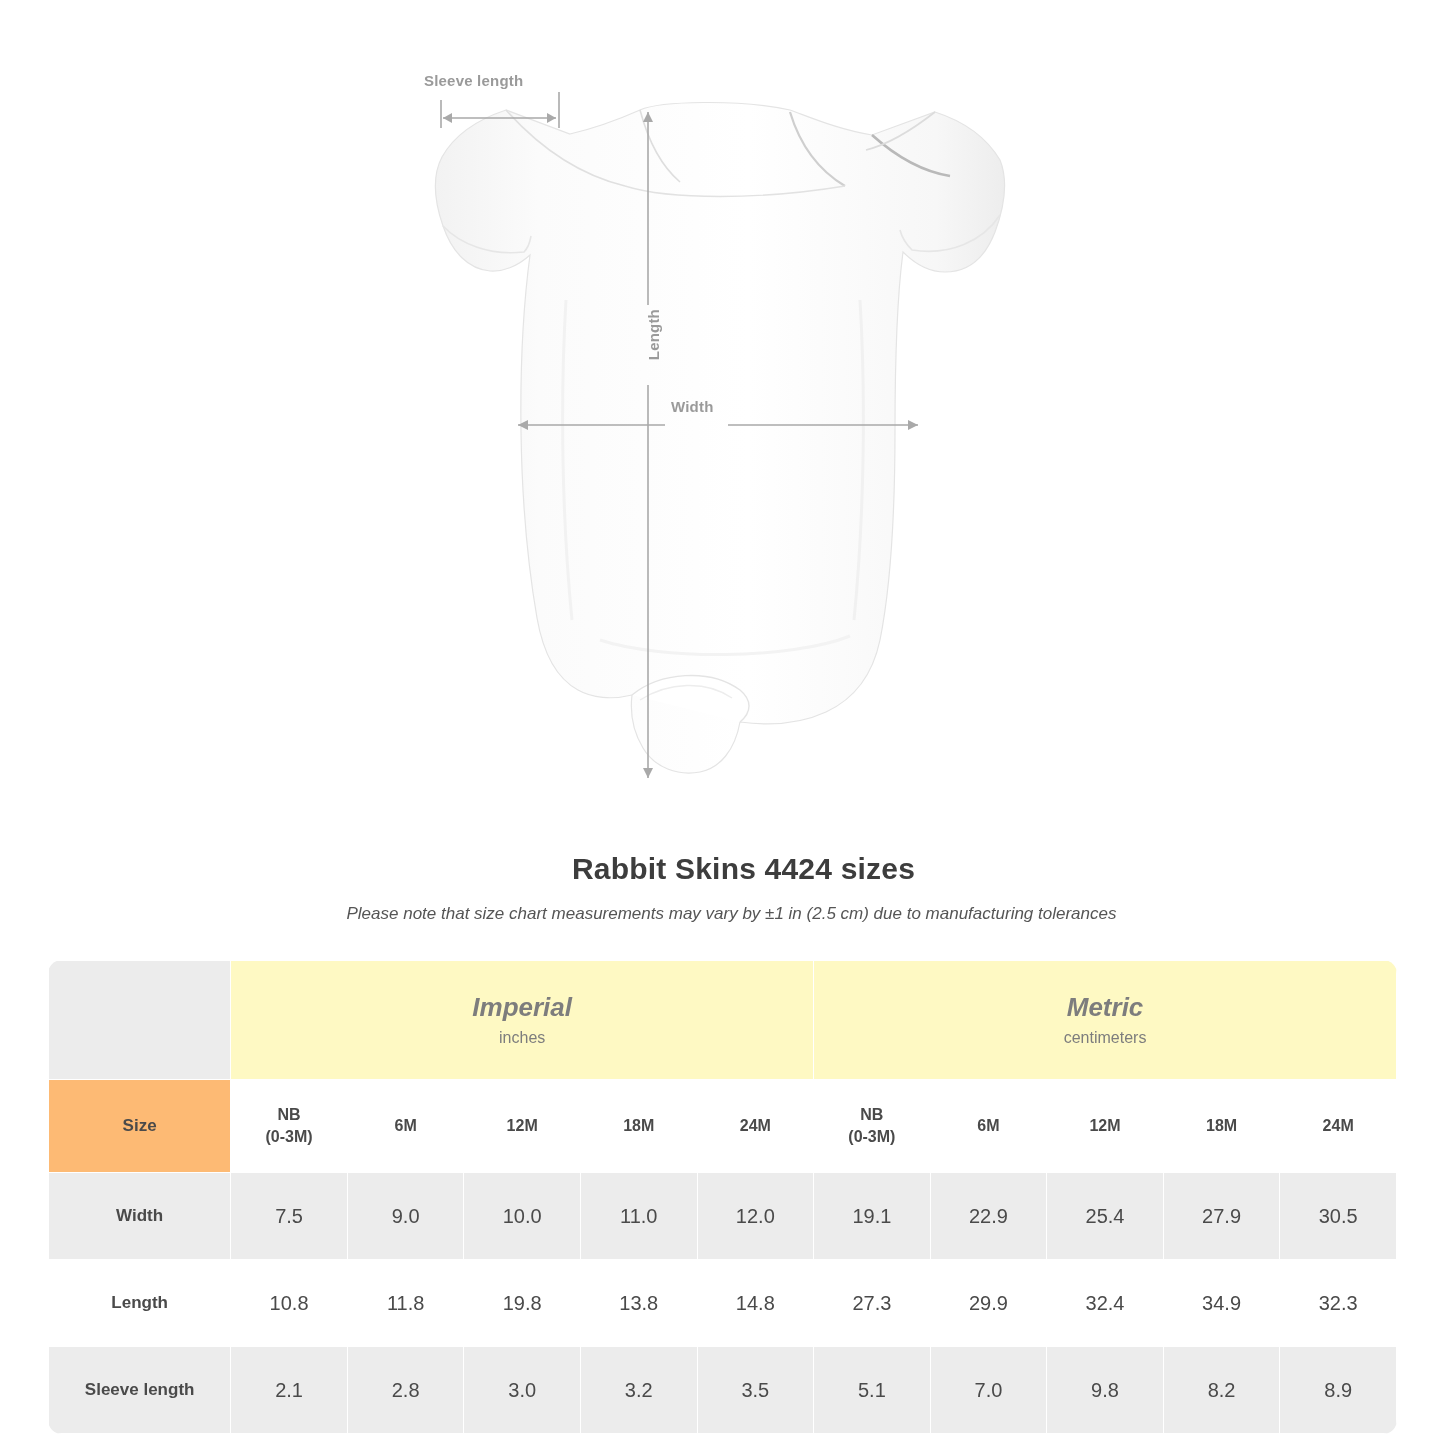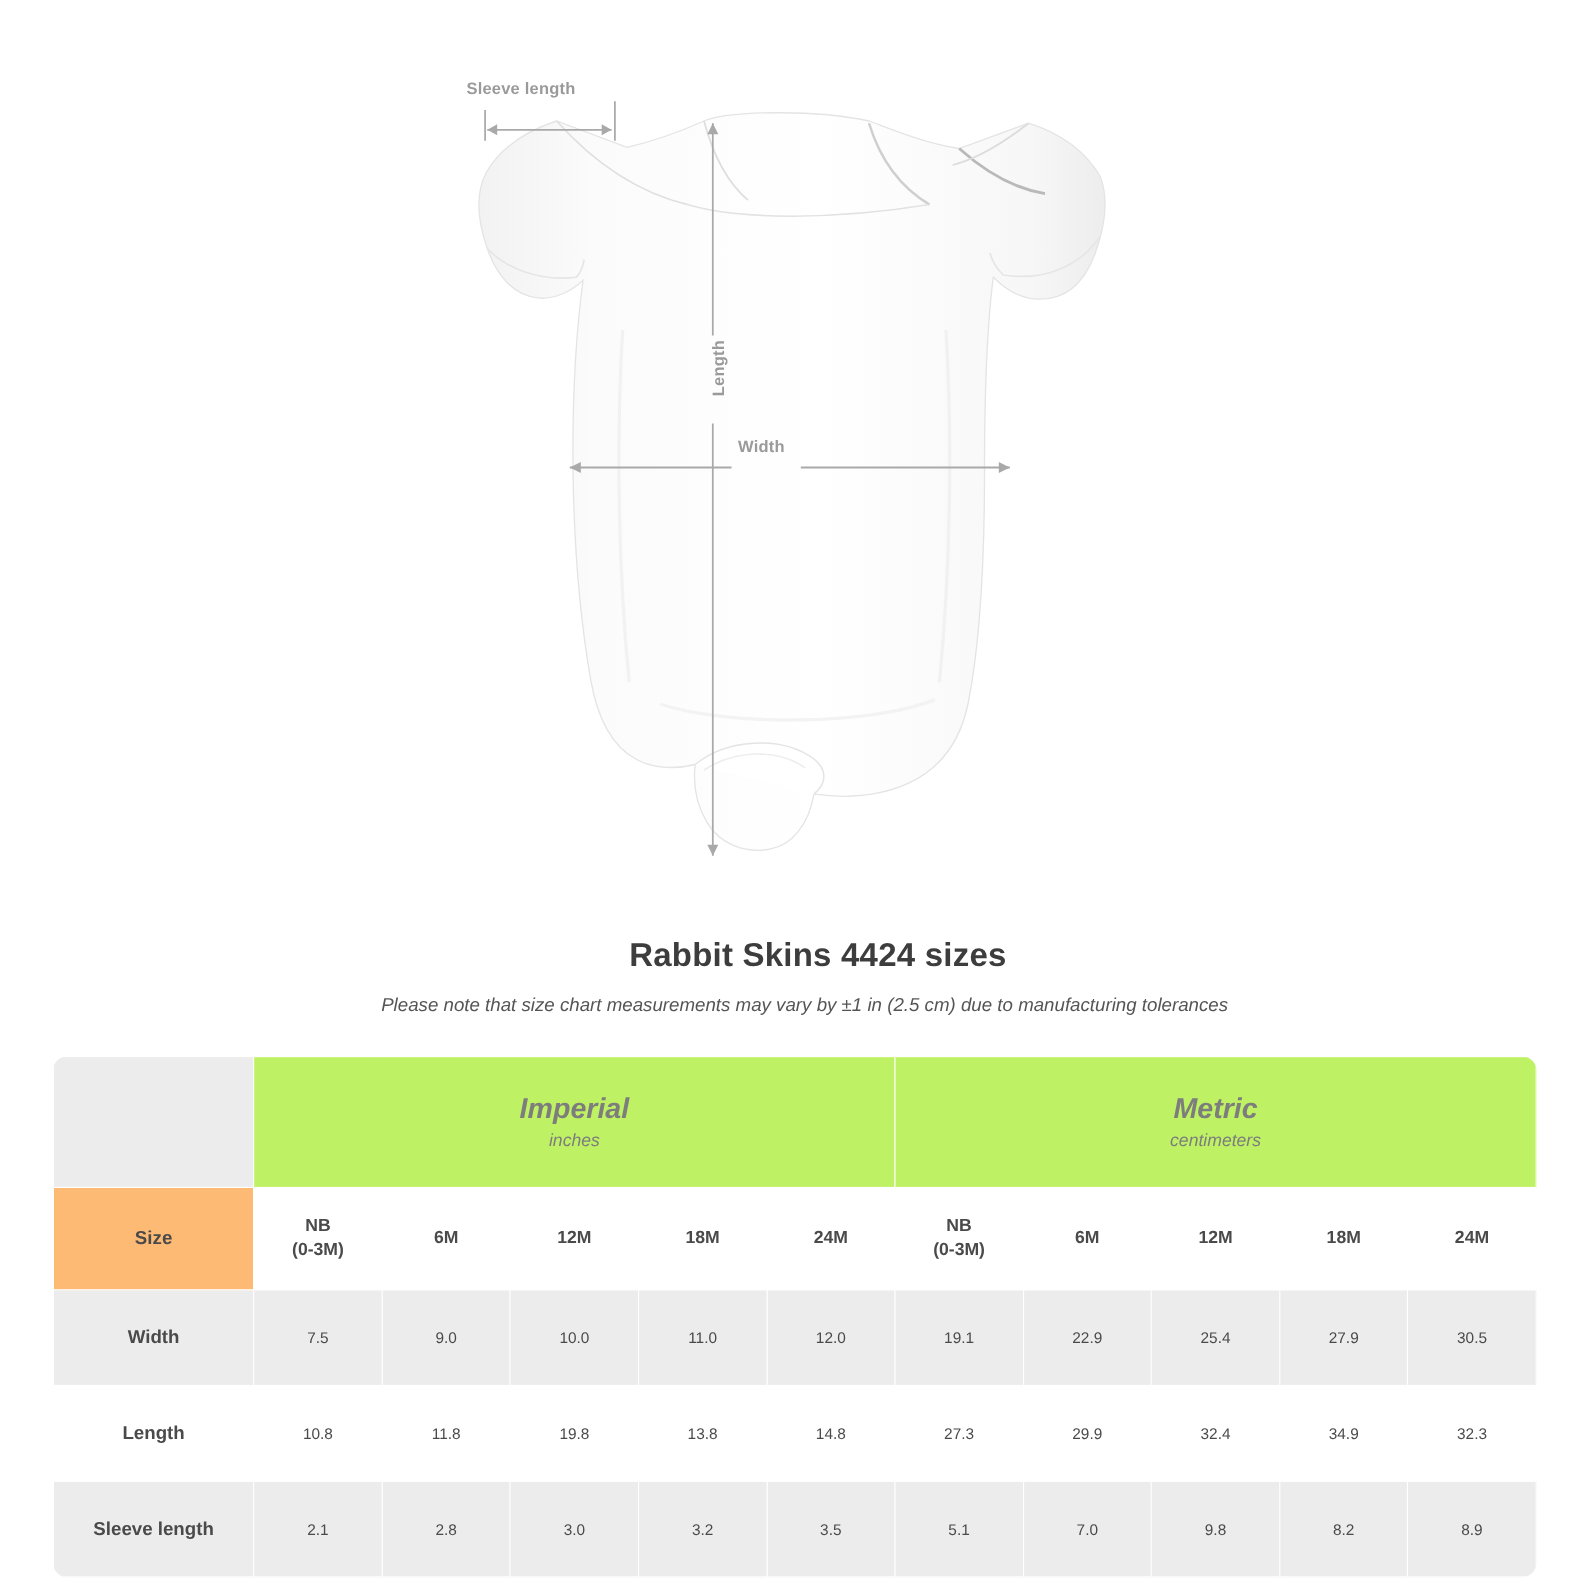--- a/index.html
+++ b/index.html
@@ -84,34 +84,33 @@
     table-layout: fixed;
   }
   table.size-table td,
   table.size-table th {
     border: 1px solid #ffffff;
     text-align: center;
     vertical-align: middle;
   }
   
   .unit-row td {
-    background: #bef264;
+    background: #fef9c3;
     height: 118px;
     padding: 0;
   }
   .unit-name {
     font-size: 26px;
     font-weight: bold;
     font-style: italic;
     color: #7d7d7d;
     line-height: 1.15;
   }
   .unit-sub {
     font-size: 16px;
-    font-style: italic;
     color: #7d7d7d;
     margin-top: 6px;
   }
   .unit-row td.corner {
     background: #ececec;
   }
 
   
   .size-row td {
     background: #ffffff;
@@ -122,21 +121,21 @@
     line-height: 1.35;
   }
   .size-row td.rowhead {
     background: #fdba74;
     font-size: 17px;
   }
 
   
   tr.data-row td {
     height: 84px;
-    font-size: 14px;
+    font-size: 20px;
     color: #4a4a4a;
   }
   tr.data-row.shaded td {
     background: #ececec;
   }
   tr.data-row.plain td {
     background: #ffffff;
   }
   tr.data-row td.rowhead {
     font-weight: bold;

